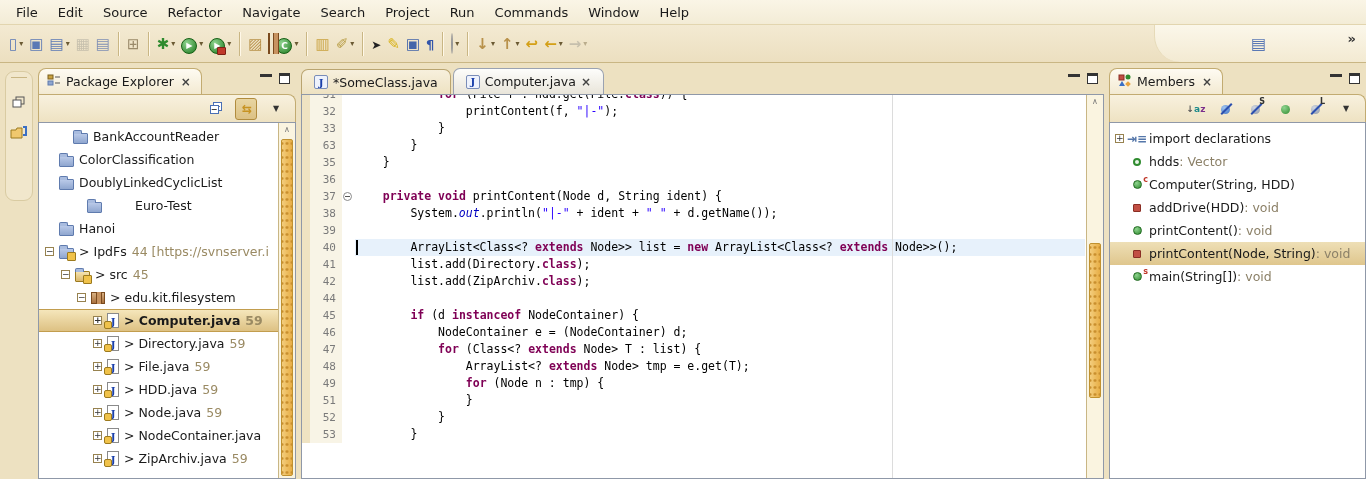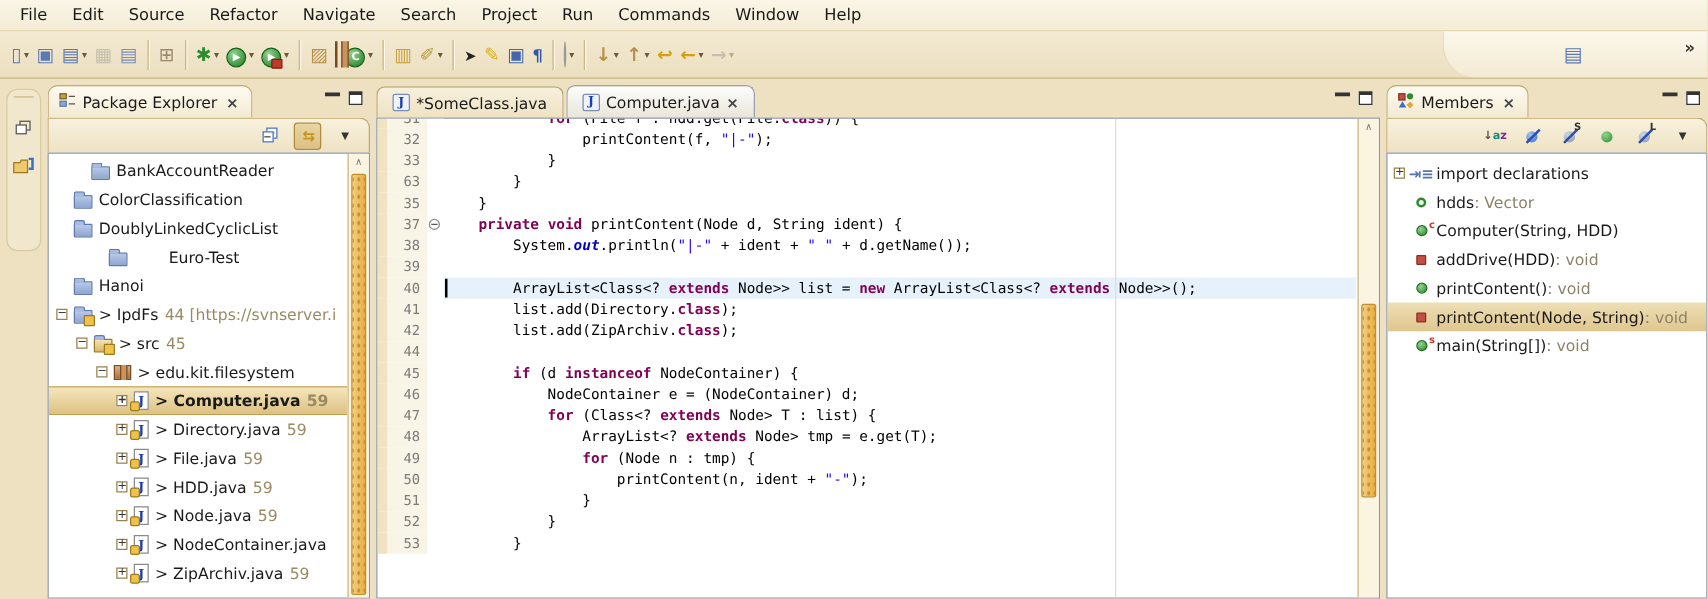--- a/index.html
+++ b/index.html
@@ -104,21 +104,21 @@
   .crow .num { width:32px; flex:none; text-align:right; padding-right:6px; align-self:stretch;
                background:#f8f4e6; color:#7a7a7a; font:11px "DejaVu Sans Mono", monospace; line-height:17px; }
   .crow .fold { width:13px; flex:none; align-self:stretch; background:#fff; position:relative; }
   .foldm { position:absolute; left:1px; top:4px; width:9px; height:9px; border:1px solid #8a8a8a; border-radius:50%; }
   .foldm::after { content:""; position:absolute; left:1px; right:1px; top:3px; border-top:1px solid #555; }
   .crow .src { flex:1; align-self:stretch; font:11.5px "DejaVu Sans Mono", monospace; line-height:17px;
                white-space:pre; position:relative; overflow:hidden; }
   .crow.current .src { background:#e7f1fb; }
   .tok-k { color:#7f0055; font-weight:bold; }
   .tok-s { color:#2a00ff; }
-  .tok-f { color:#0000c0; font-style:italic;font-weight:bold; }
+  .tok-f { color:#0000c0; font-style:italic; }
   .tok-p { color:#000; }
   .caret { position:absolute; left:1px; top:1px; width:2px; height:15px; background:#000; }
   .pmargin { position:absolute; top:0; bottom:0; left:545px; width:1px; background:#dcdcdc; }
 
   
   .mlist { position:absolute; inset:0; padding-top:4px; overflow:hidden; }
   .mrow { height:23px; display:flex; align-items:center; font-size:12.5px; white-space:nowrap; overflow:hidden; padding-left:5px; }
   .mrow.selected { background:linear-gradient(#eedfb6,#dfc68d); }
   .mrow .exp { width:9px; height:9px; border:1px solid #97824f; background:#fff; color:#333; font-size:9px; line-height:7px; text-align:center; flex:none; margin-right:4px; }
   .mrow .exp.none { visibility:hidden; }
@@ -490,20 +490,26 @@
               <span class="src"><span class="tok-p">        }</span></span>
             </div>
             <div class="crow">
               <span class="ann"></span>
               <span class="num">35</span>
               <span class="fold"></span>
               <span class="src"><span class="tok-p">    }</span></span>
             </div>
             <div class="crow">
               <span class="ann"></span>
+              <span class="num">36</span>
+              <span class="fold"></span>
+              <span class="src"></span>
+            </div>
+            <div class="crow">
+              <span class="ann"></span>
               <span class="num">37</span>
               <span class="fold">
                 <span class="foldm"></span>
               </span>
               <span class="src"><span class="tok-p">    </span><span class="tok-k">private</span><span class="tok-p"> </span><span class="tok-k">void</span><span class="tok-p"> printContent(Node d, String ident) {</span></span>
             </div>
             <div class="crow">
               <span class="ann"></span>
               <span class="num">38</span>
               <span class="fold"></span>
@@ -561,26 +567,20 @@
               <span class="ann"></span>
               <span class="num">48</span>
               <span class="fold"></span>
               <span class="src"><span class="tok-p">                ArrayList&lt;? </span><span class="tok-k">extends</span><span class="tok-p"> Node&gt; tmp = e.get(T);</span></span>
             </div>
             <div class="crow">
               <span class="ann"></span>
               <span class="num">49</span>
               <span class="fold"></span>
               <span class="src"><span class="tok-p">                </span><span class="tok-k">for</span><span class="tok-p"> (Node n : tmp) {</span></span>
-            </div>
-            <div class="crow">
-              <span class="ann"></span>
-              <span class="num">50</span>
-              <span class="fold"></span>
-              <span class="src"><span class="tok-p">                    printContent(n, ident + </span><span class="tok-s">"-"</span><span class="tok-p">);</span></span>
             </div>
             <div class="crow">
               <span class="ann"></span>
               <span class="num">51</span>
               <span class="fold"></span>
               <span class="src"><span class="tok-p">                }</span></span>
             </div>
             <div class="crow">
               <span class="ann"></span>
               <span class="num">52</span>

